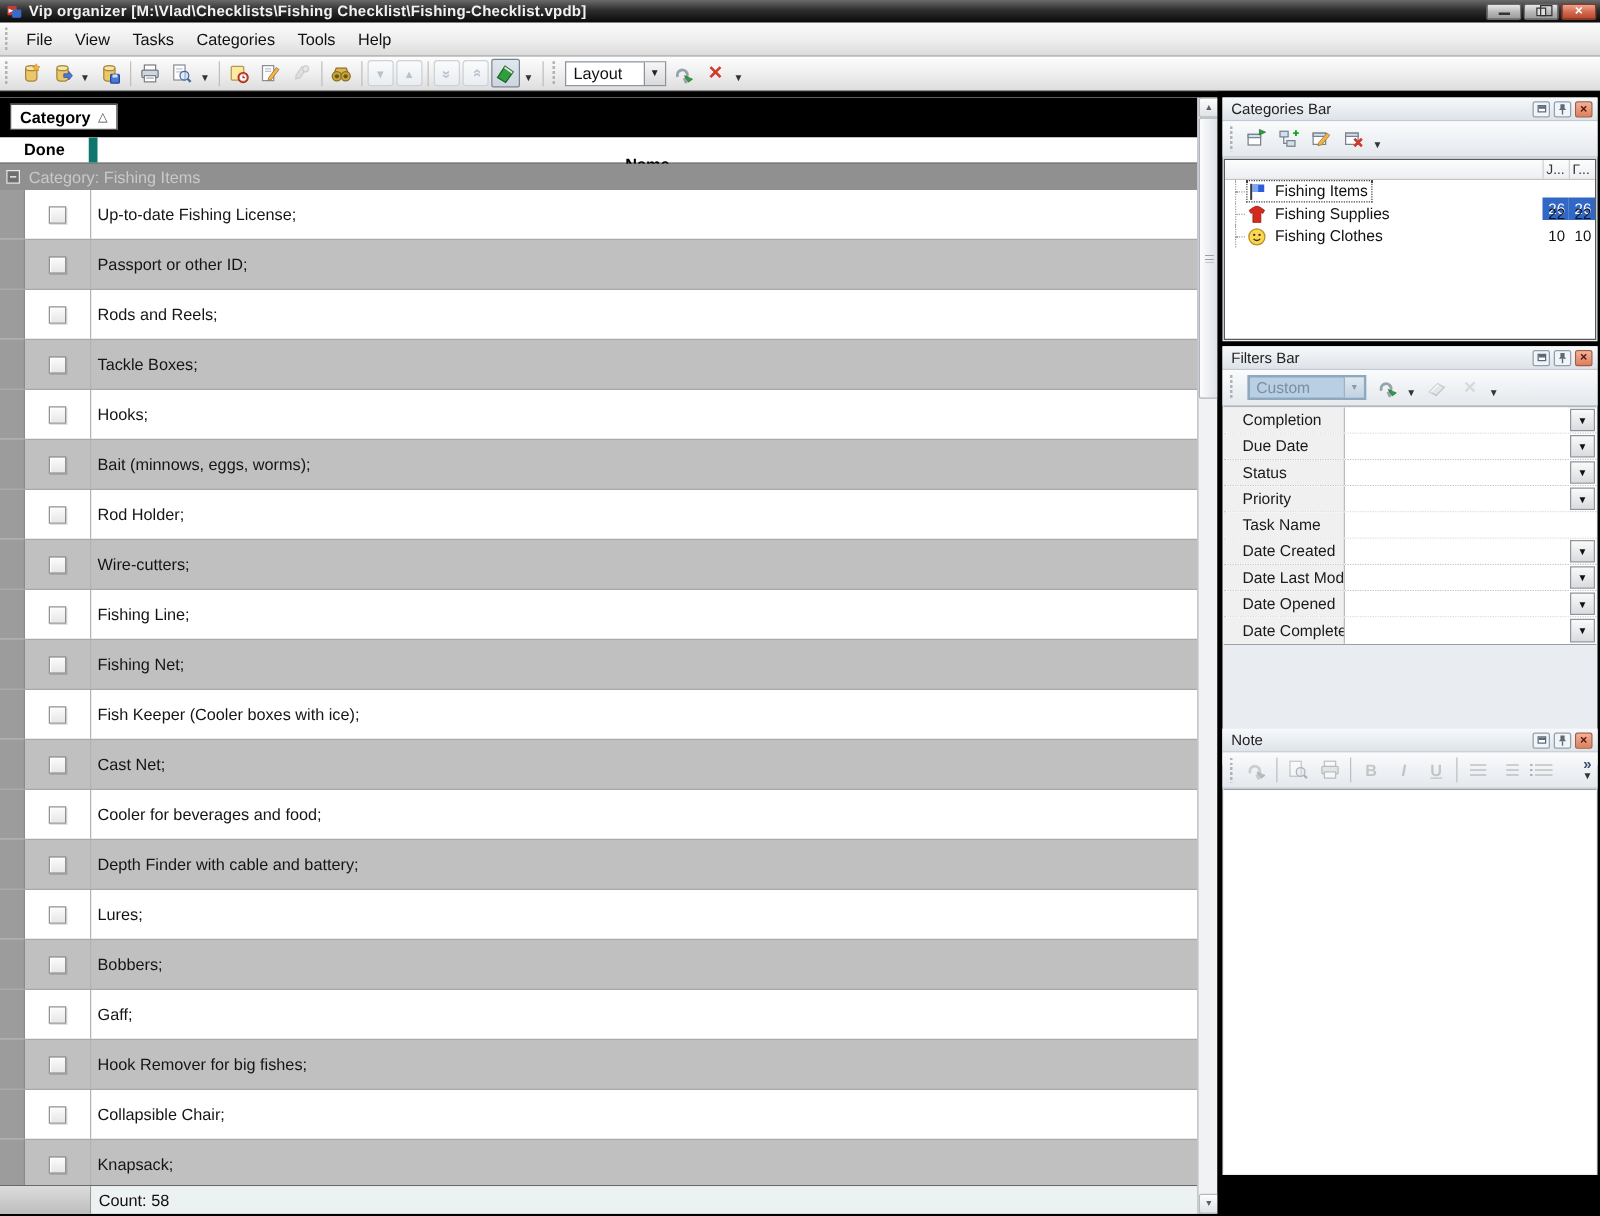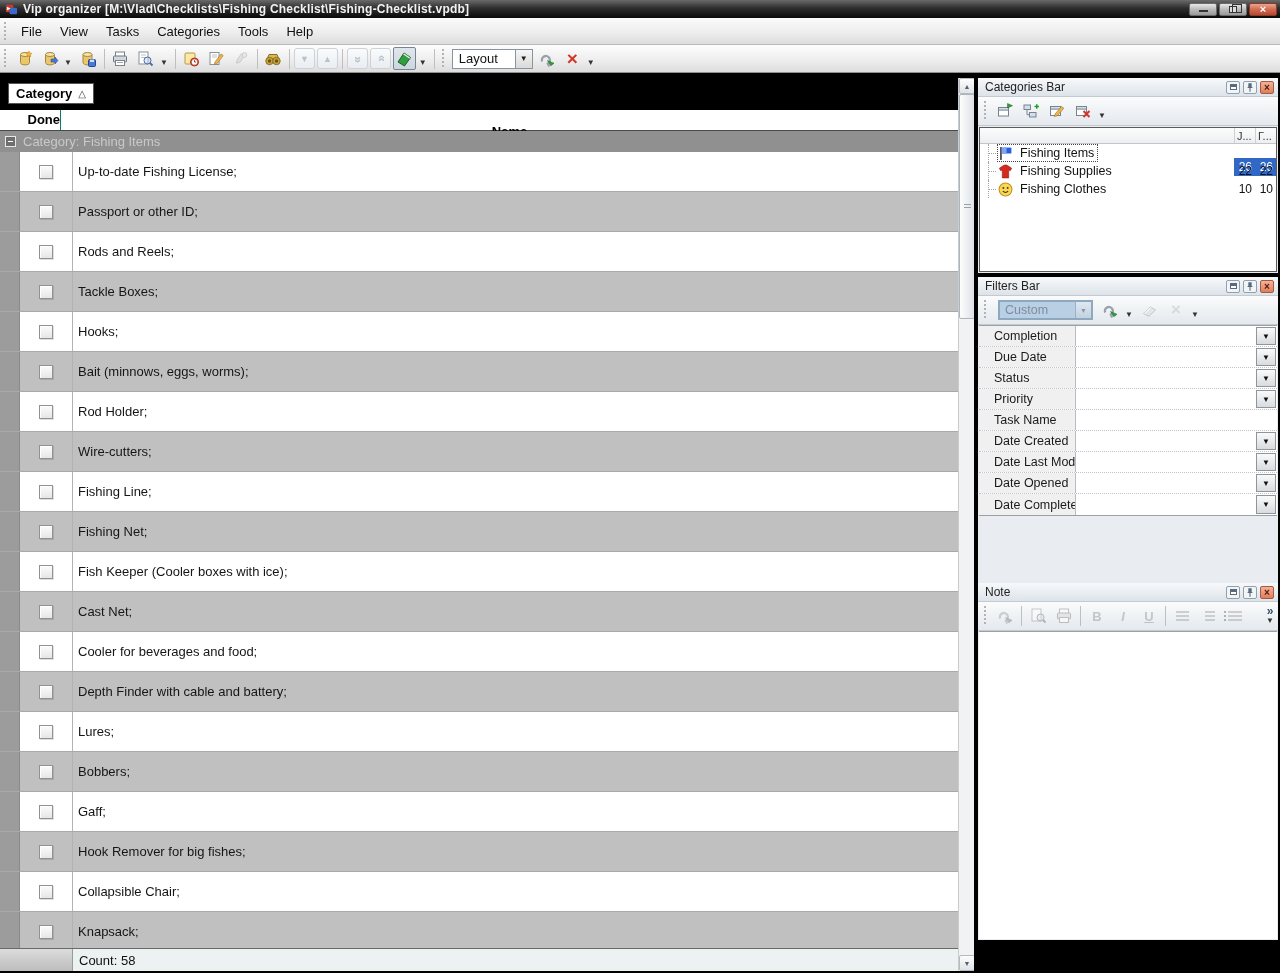--- a/index.html
+++ b/index.html
@@ -50,21 +50,21 @@
   .redx { font-size:19px; font-weight:bold; color:#cf3a2a; line-height:16px; }
   .grayx { font-size:17px; font-weight:bold; color:#b4bac0; line-height:16px; }
 
   
   .main-list { position:absolute; left:0; top:78px; width:958px; height:893px; background:#fff; overflow:hidden; }
   .groupbar { position:absolute; left:0; top:0; width:100%; height:32px; background:#000; }
   .gchip { position:absolute; left:8px; top:5px; height:21px; background:#fff; border:1px solid #555;
     display:flex; align-items:center; padding:0 7px; font-weight:bold; font-size:13px; color:#000; }
   .gchip .sort { font-weight:normal; font-size:10px; color:#444; margin-left:6px; }
   .hdrrow { position:absolute; left:0; top:32px; width:100%; height:21px; background:#fff; border-bottom:1px solid #4a4a4a; display:flex; }
-  .hdone { width:61px; text-align:right; font-weight:bold; font-size:13px; line-height:20px; border-right:1px solid #0f766e; }
+  .hdone { width:78px; text-align:center; font-weight:bold; font-size:13px; line-height:20px; border-right:7px solid #0f766e; }
   .hname { flex:1; text-align:center; font-weight:bold; font-size:13px; line-height:20px;margin-top:12px; }
   .grouprow { position:absolute; left:0; top:53px; width:100%; height:21px; background:#909090; color:#c9c9c9;
     display:flex; align-items:center; font-size:13px; }
   .collapse-box { width:11px; height:11px; border:1px solid #e8e8e8; background:#6f6f6f; margin:0 7px 0 5px; position:relative; }
   .collapse-box:before { content:""; position:absolute; left:2px; top:4px; width:5px; height:1px; background:#fff; }
   .rows { position:absolute; left:0; top:74px; width:100%; bottom:23px; overflow:hidden; }
   .trow { height:40px; display:flex; border-bottom:1px solid #a9a9a9; background:#fff; }
   .trow:nth-child(even) { background:#c0c0c0; }
   .rind { width:20px; background:#9c9c9c; border-right:1px solid #8a8a8a; }
   .rdone { width:53px; border-right:1px solid #b2b2b2; display:flex; align-items:center; justify-content:center; }

